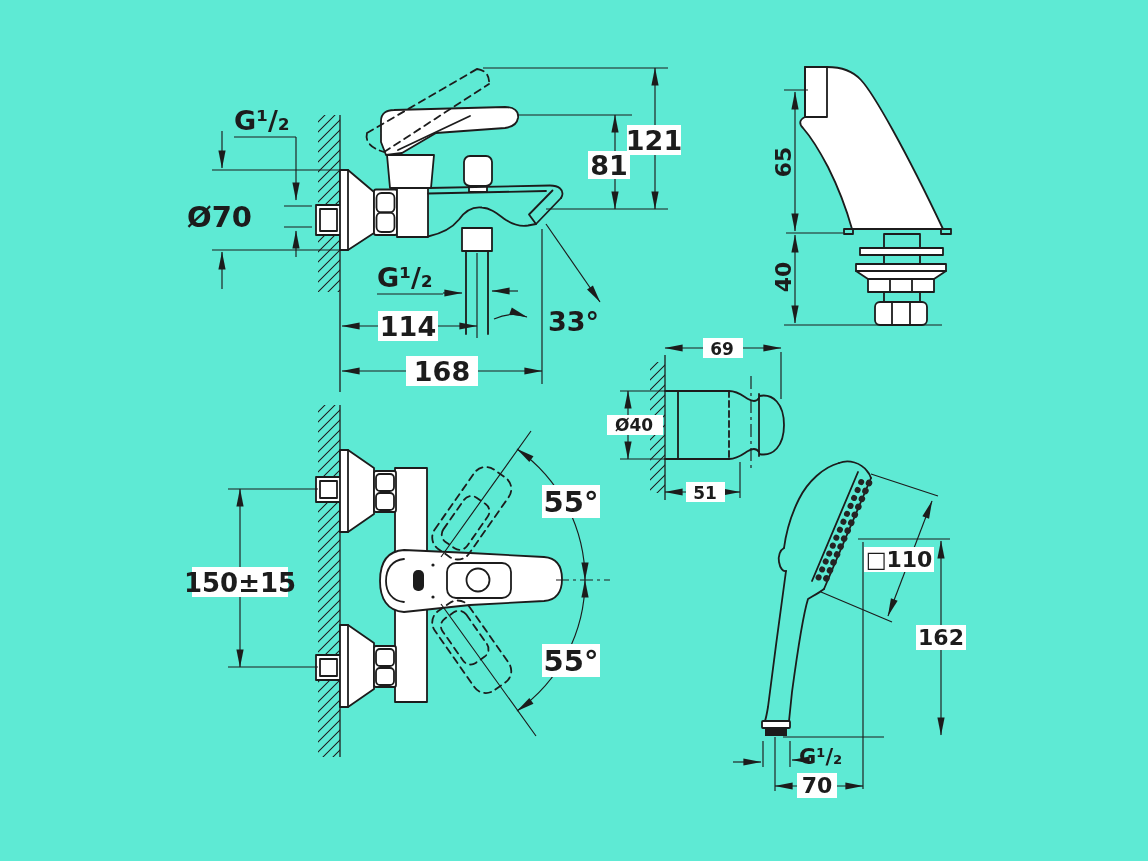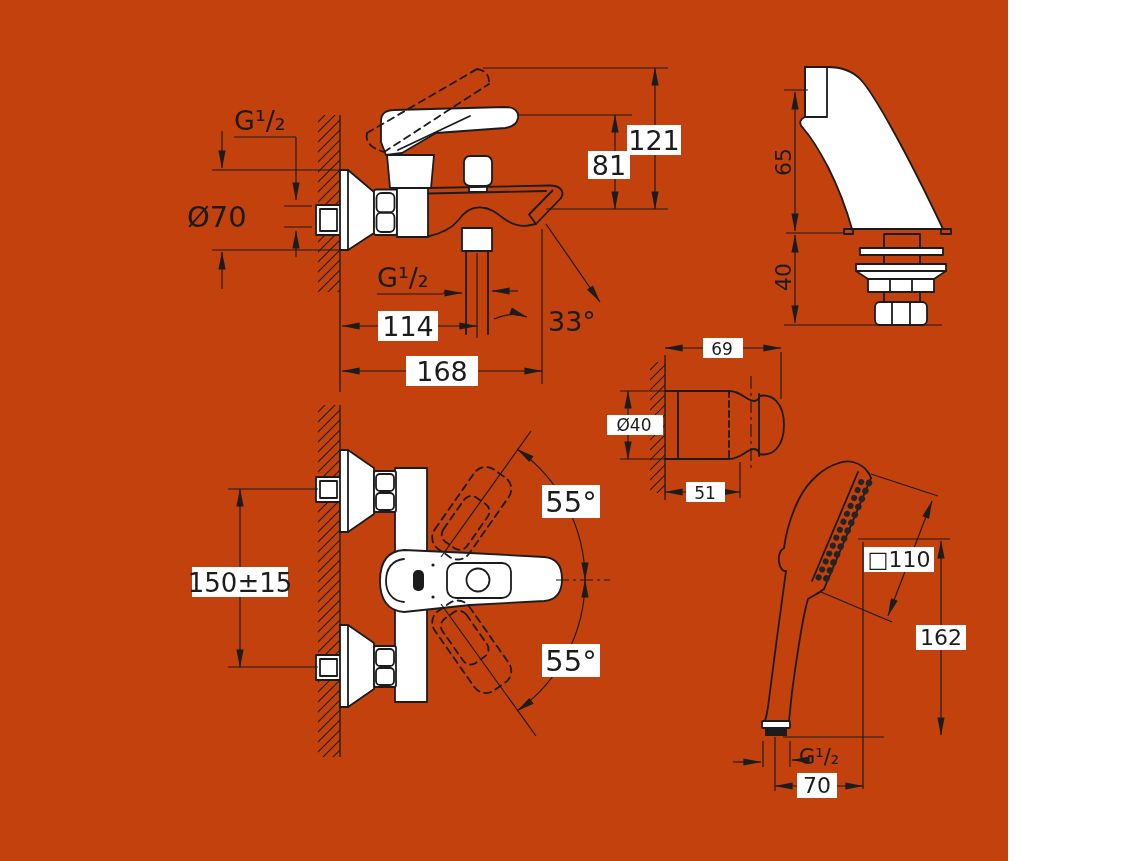--- a/index.html
+++ b/index.html
@@ -1,16 +1,16 @@
 <!DOCTYPE html>
 <html><head>
 <meta charset="utf-8">
 <style>
   html,body{margin:0;padding:0;background:#fff;}
-  .stage{position:relative;width:1008px;height:861px;background:#c2410c;overflow:hidden;}
+  .stage{position:relative;width:1148px;height:861px;background:#5eead4;overflow:hidden;font-weight:bold;}
   svg{display:block}
   .o{stroke:#1c1c1c;fill:none;stroke-width:1.8;stroke-linecap:round;stroke-linejoin:round}
   .of{stroke:#1c1c1c;fill:#ffffff;stroke-width:1.8;stroke-linejoin:round}
   .w{stroke:#1c1c1c;fill:none;stroke-width:1.3}
   .d{stroke:#1c1c1c;fill:none;stroke-width:1.15}
   .dash{stroke-dasharray:7 5}
   .dash2{stroke-dasharray:6 4}
   .dd{stroke-dasharray:13 4 3 4}
   .bg{fill:#ffffff;stroke:none}
   text{fill:#1c1c1c;font-family:"DejaVu Sans","Liberation Sans",sans-serif}

